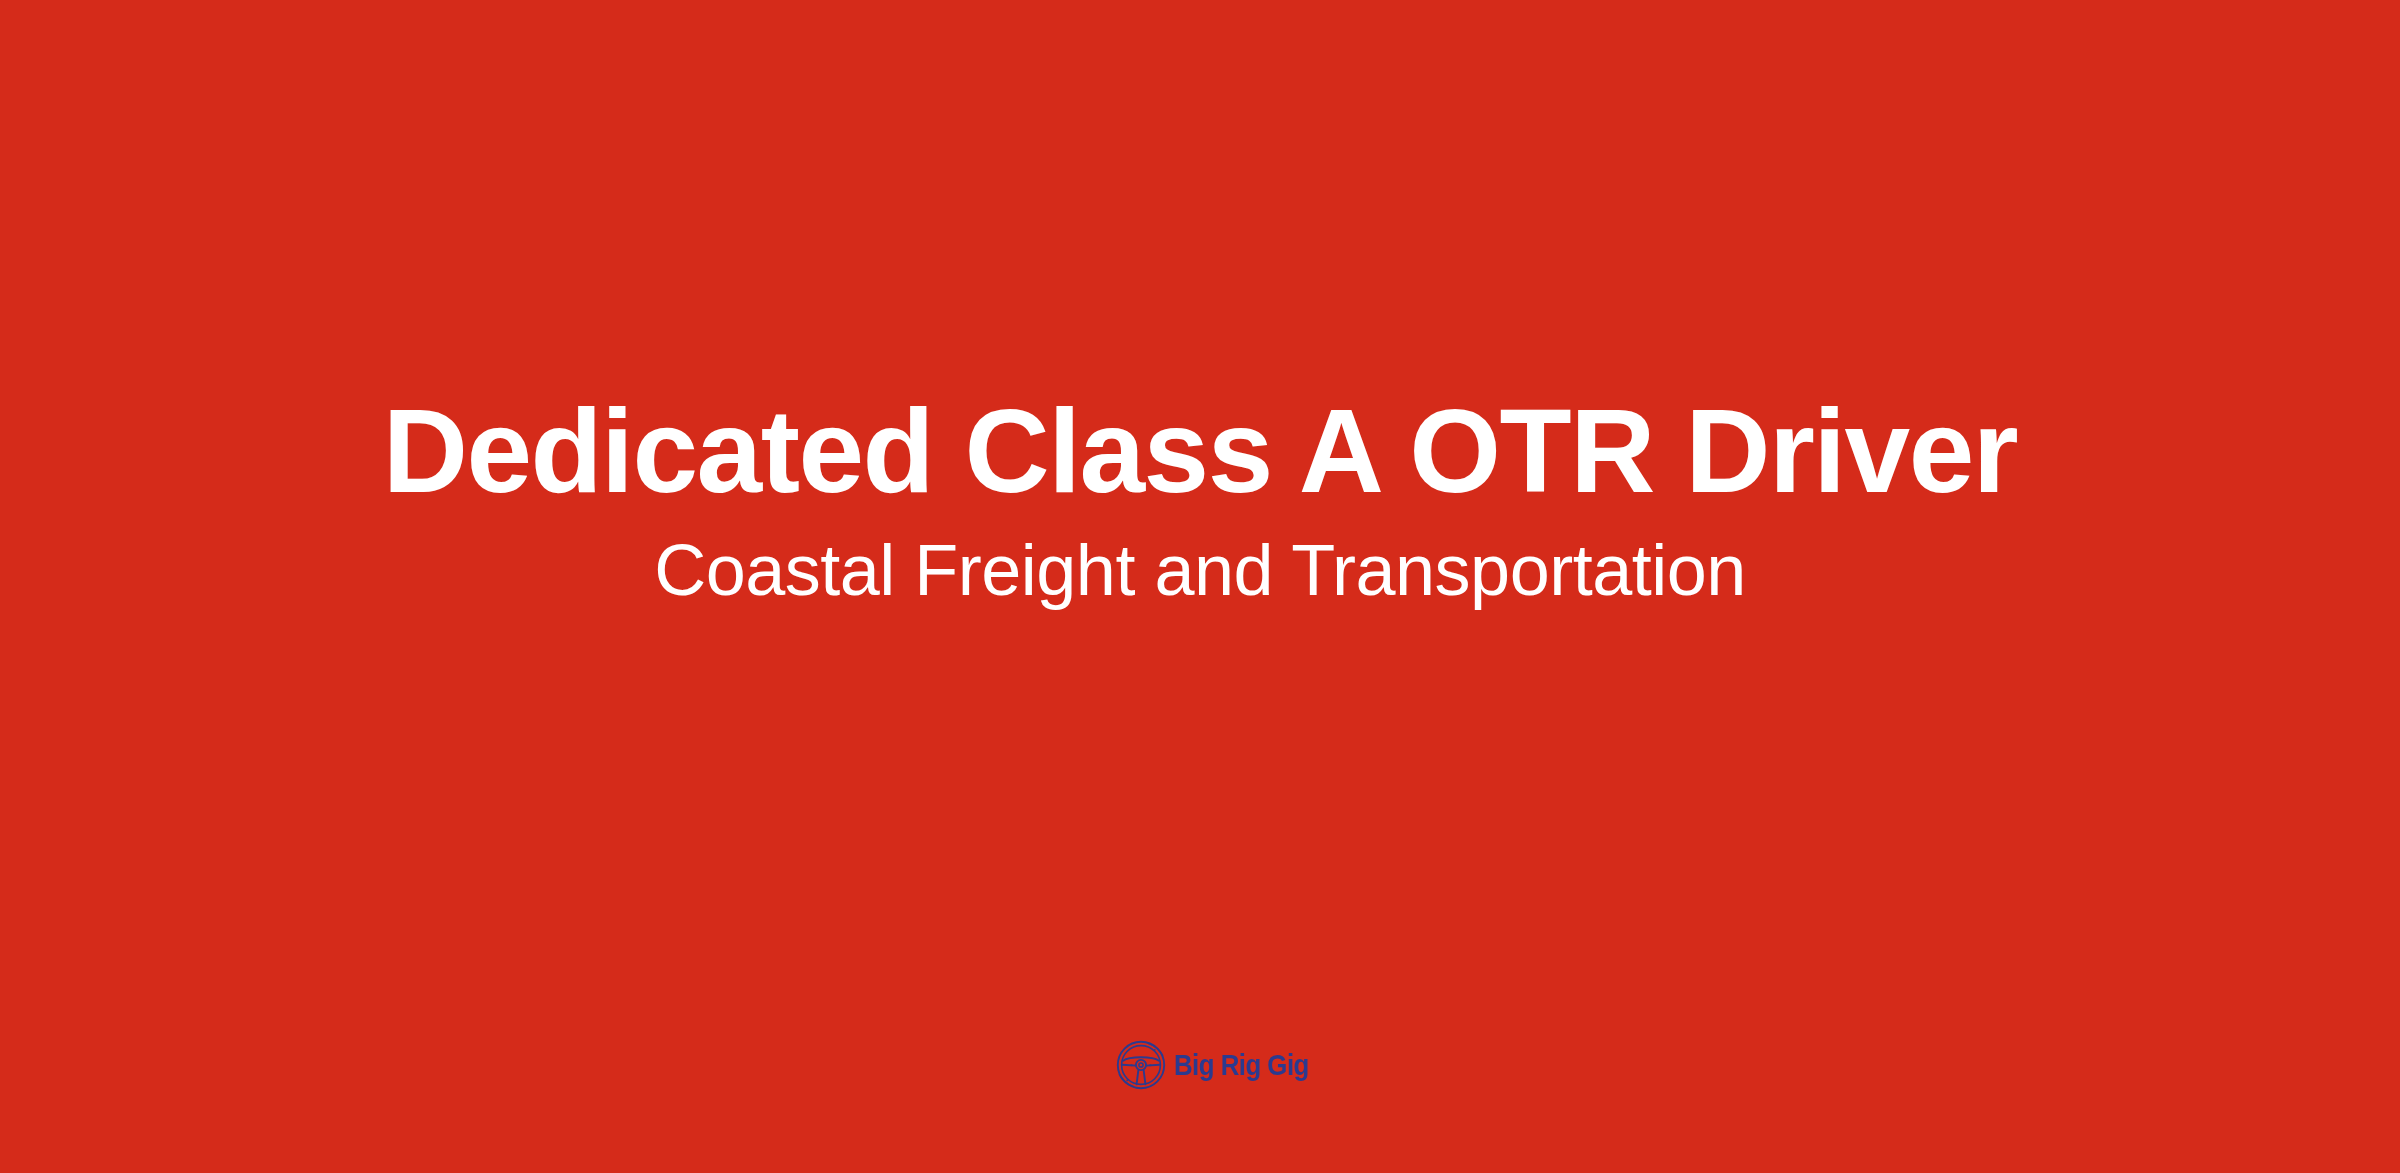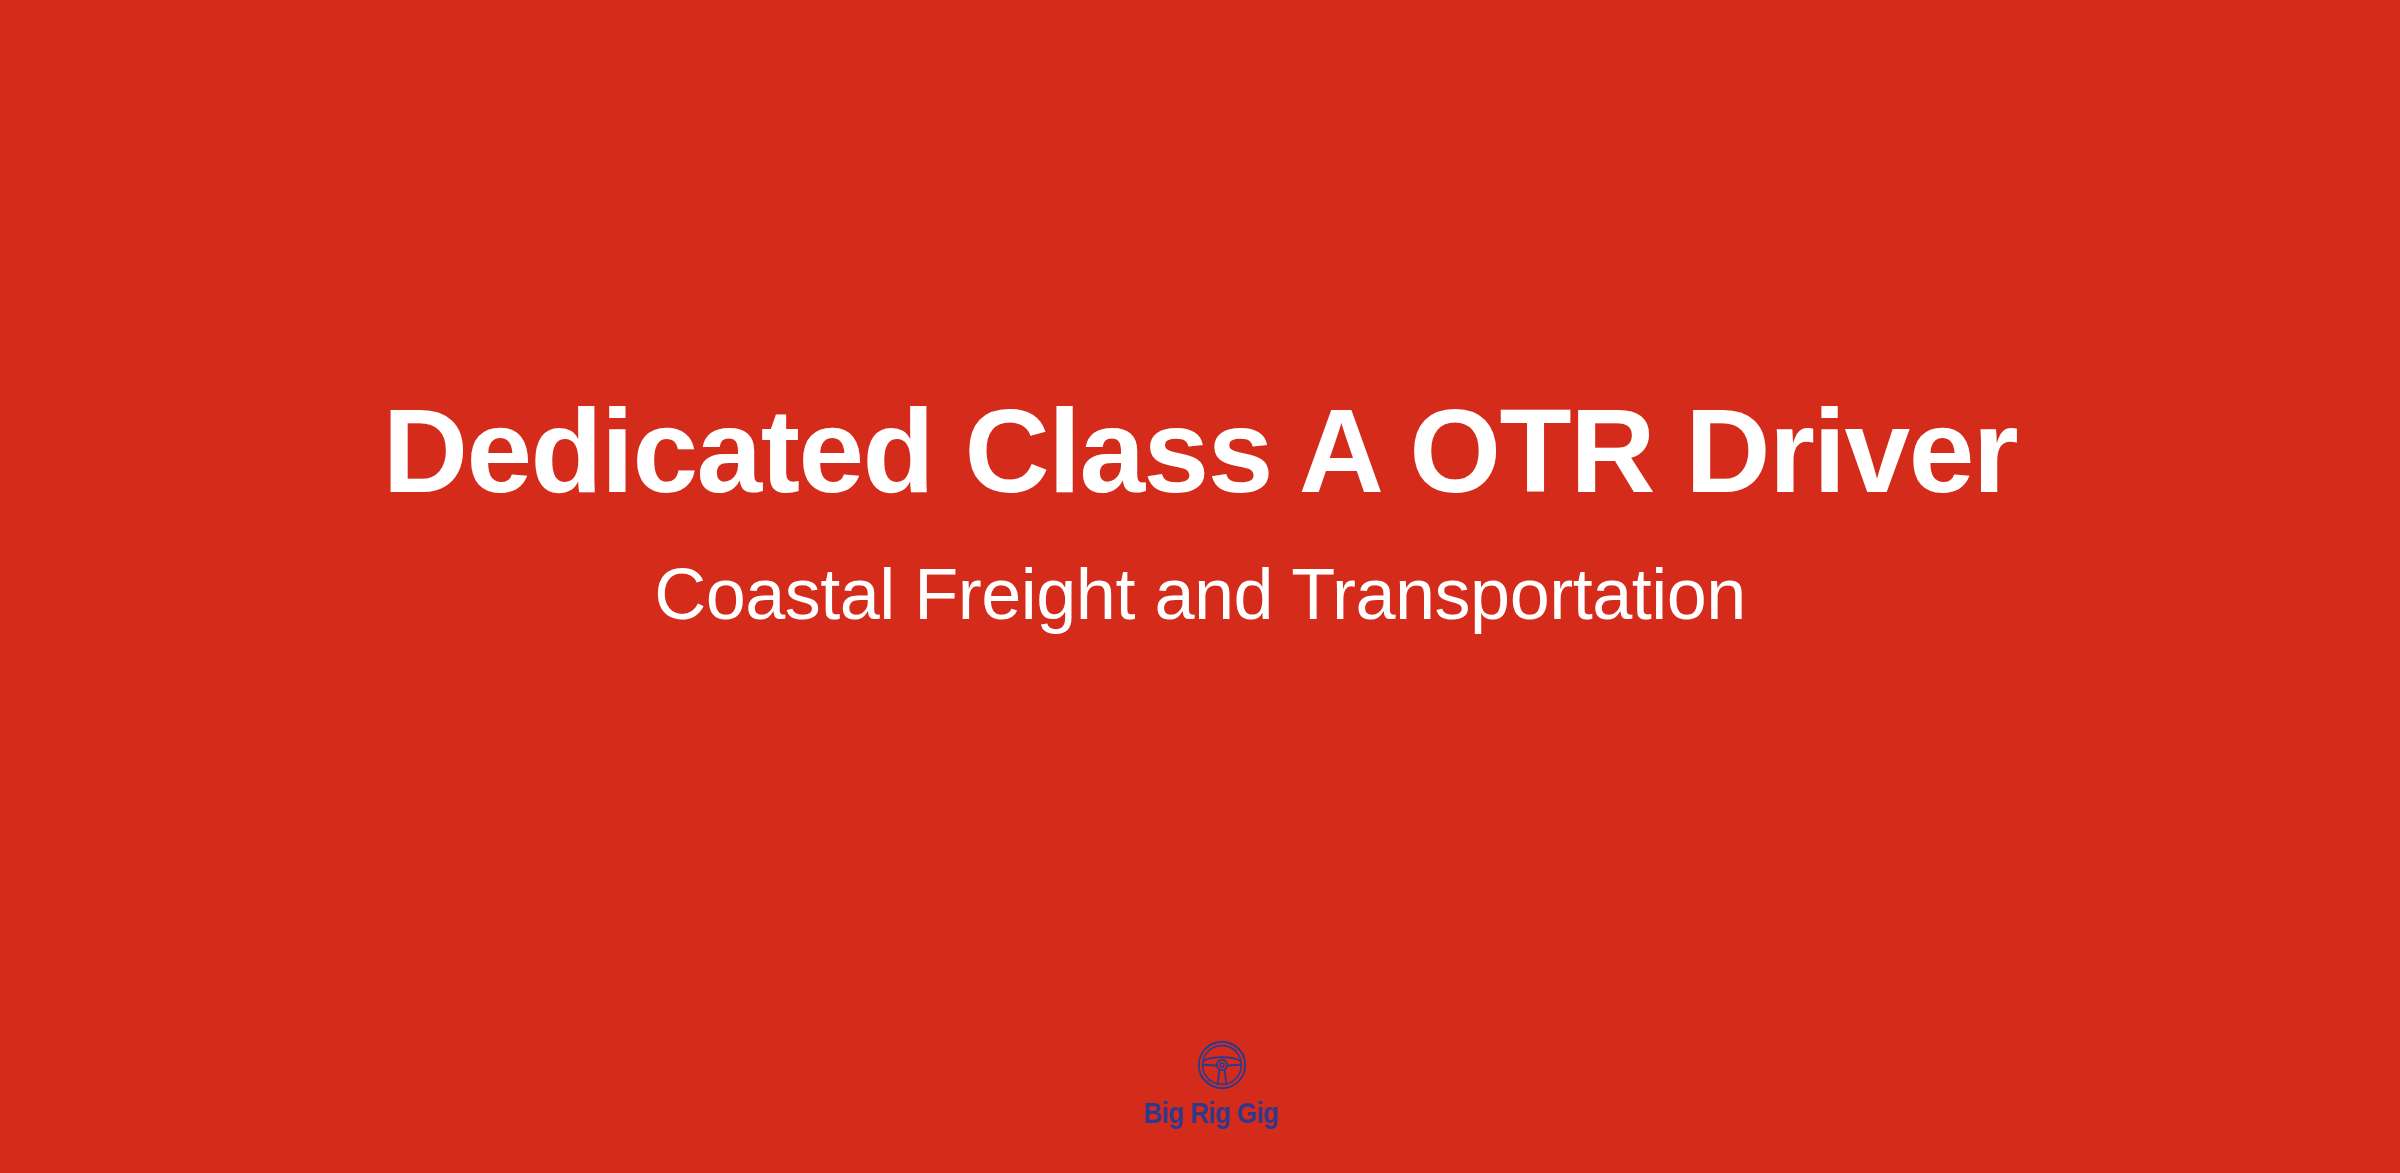--- a/index.html
+++ b/index.html
@@ -27,21 +27,20 @@
   .hero {
     position: absolute;
     left: 0;
     right: 0;
     top: 385px;
     display: flex;
     flex-direction: column;
     align-items: center;
     justify-content: flex-start;
     text-align: center;
-    gap: 24px;
   }
 
   .hero-title {
     display: block;
     margin: 0;
     padding: 0;
     color: #ffffff;
     font-family: "Liberation Sans", sans-serif;
     font-weight: 700;
     font-size: 118px;
@@ -64,21 +63,21 @@
     white-space: nowrap;
   }
 
   
   .brand-logo {
     position: absolute;
     left: 0;
     right: 0;
     top: 1038px;
     display: flex;
-    flex-direction: column;
+    flex-direction: row;
     align-items: center;
     justify-content: center;
     gap: 6px;
     margin-left: 44px;
   }
 
   .brand-mark {
     display: block;
     width: 54px;
     height: 54px;

